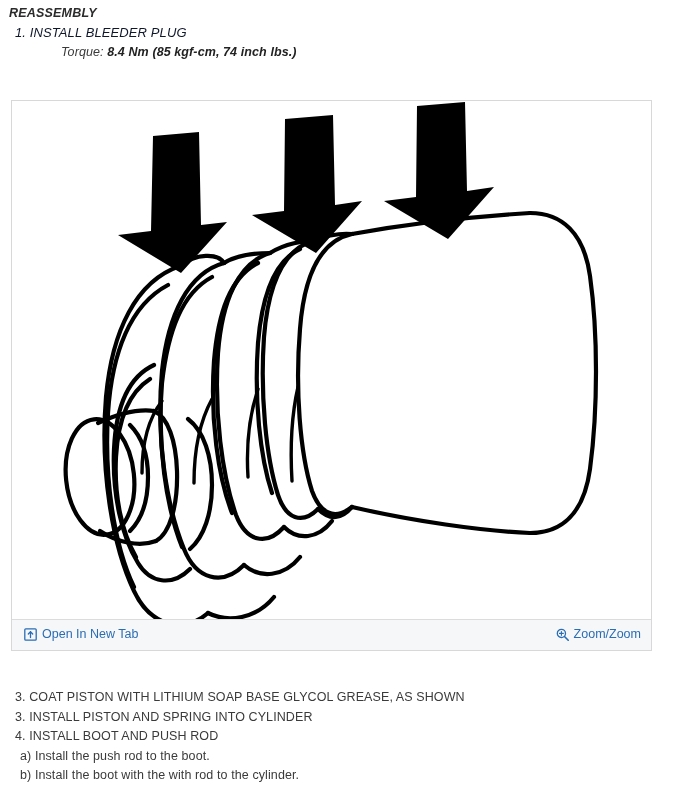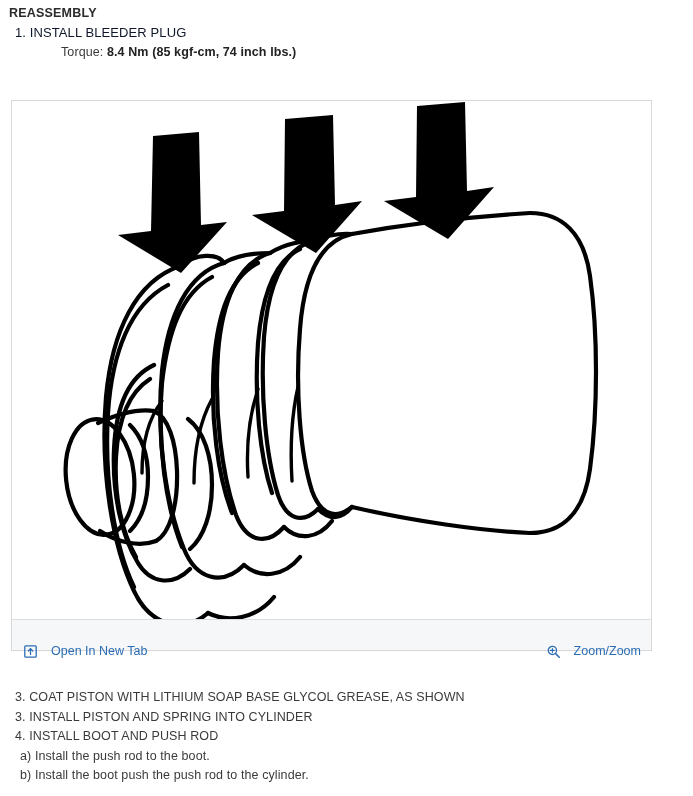--- a/index.html
+++ b/index.html
@@ -16,20 +16,21 @@
     color: #333333;
     overflow: hidden;
   }
 
   
   .proc-top {
     position: absolute;
     left: 0;
     top: 0;
     width: 693px;
+    font-style: italic;
   }
   .line-heading {
     font-size: 12.5px;
     font-weight: bold;
     color: #2b2b2b;
     letter-spacing: 0.2px;
     padding: 5px 0 0 9px;
     line-height: 16px;
   }
   .line-step {
@@ -81,24 +82,24 @@
     left: 0;
     bottom: 0;
     width: 639px;
     height: 31px;
     background: #f6f7f8;
     border-top: 1px solid #dcdcdc;
     box-sizing: border-box;
   }
   .tool-link {
     position: absolute;
-    top: 24px;
+    top: 7px;
     display: flex;
     align-items: center;
-    gap: 14px;
+    gap: 5px;
     font-size: 12.5px;
     color: #2a6db5;
     cursor: pointer;
     white-space: nowrap;
   }
   .tool-link.left  { left: 12px; }
   .tool-link.right { right: 10px; }
   .tool-link .lbl { line-height: 15px; }
   .tool-icon {
     display: inline-block;
@@ -256,14 +257,14 @@
     </div>
 
   </div>
 </div>
 
 <div class="proc-bottom">
   <div class="b-step">3. COAT PISTON WITH LITHIUM SOAP BASE GLYCOL GREASE, AS SHOWN</div>
   <div class="b-step">3. INSTALL PISTON AND SPRING INTO CYLINDER</div>
   <div class="b-step">4. INSTALL BOOT AND PUSH ROD</div>
   <div class="b-sub">a) Install the push rod to the boot.</div>
-  <div class="b-sub">b) Install the boot push the push rod to the cylinder.</div>
+  <div class="b-sub">b) Install the boot with the with rod to the cylinder.</div>
 </div>
 
 </body></html>

